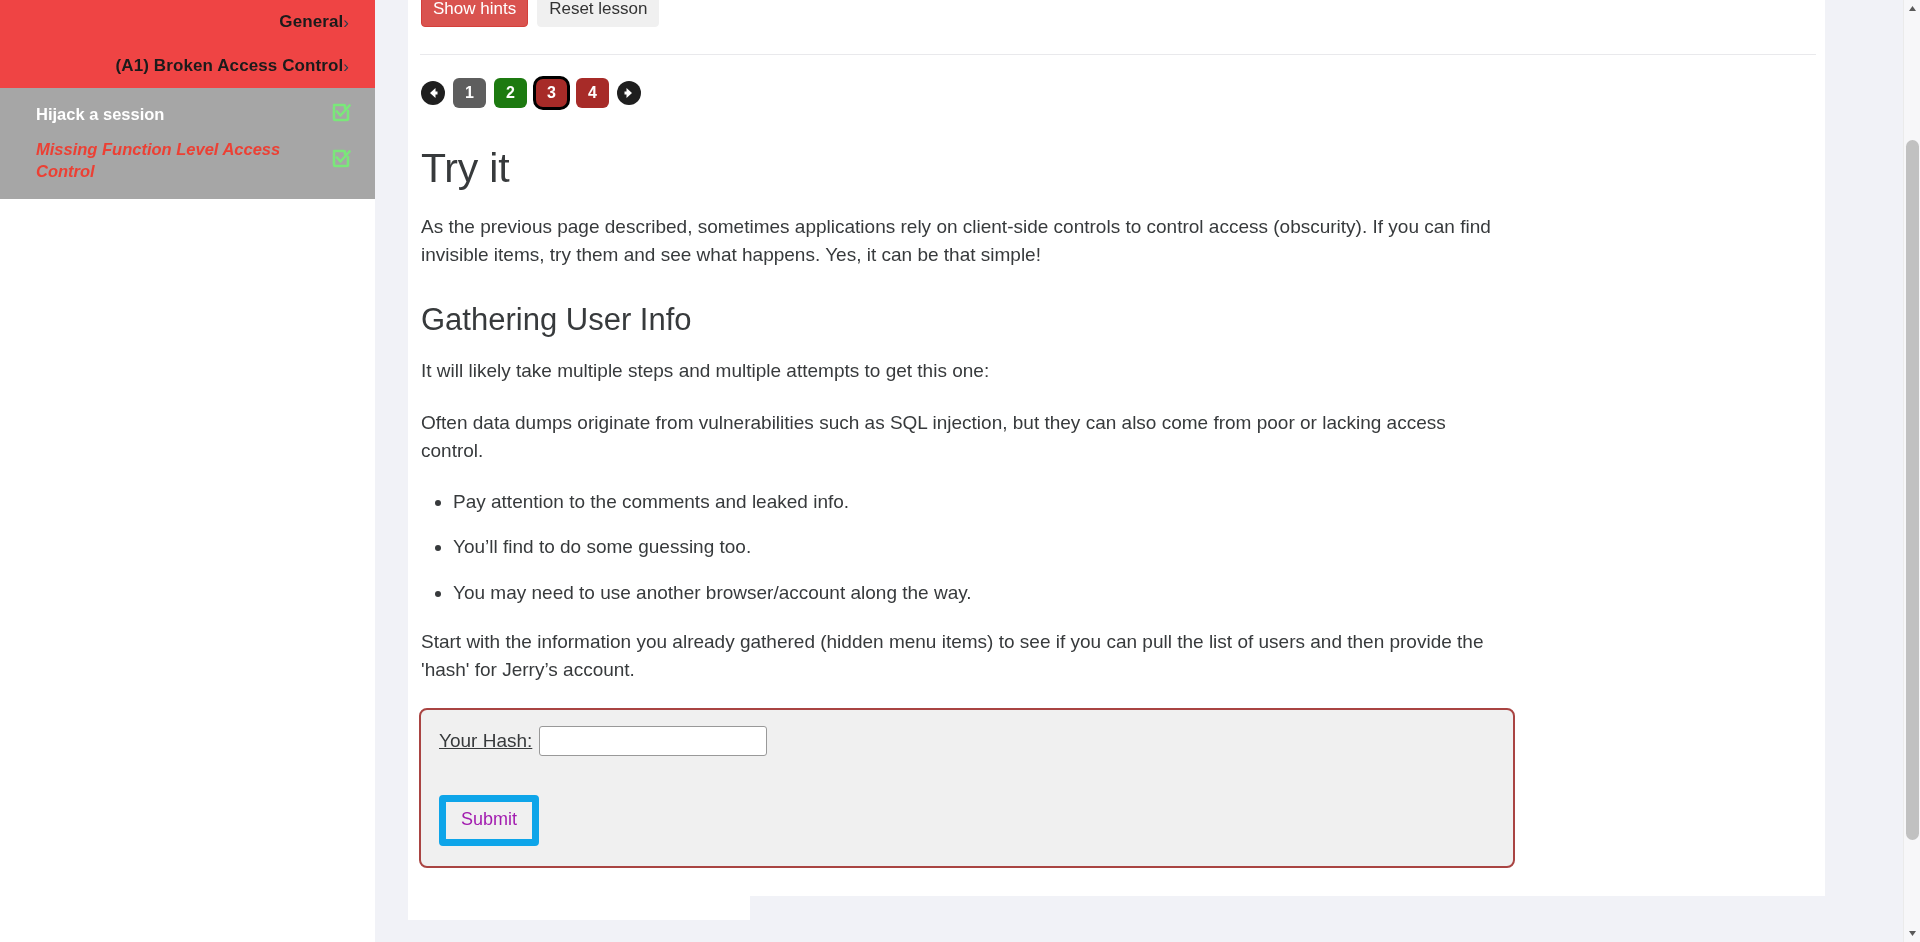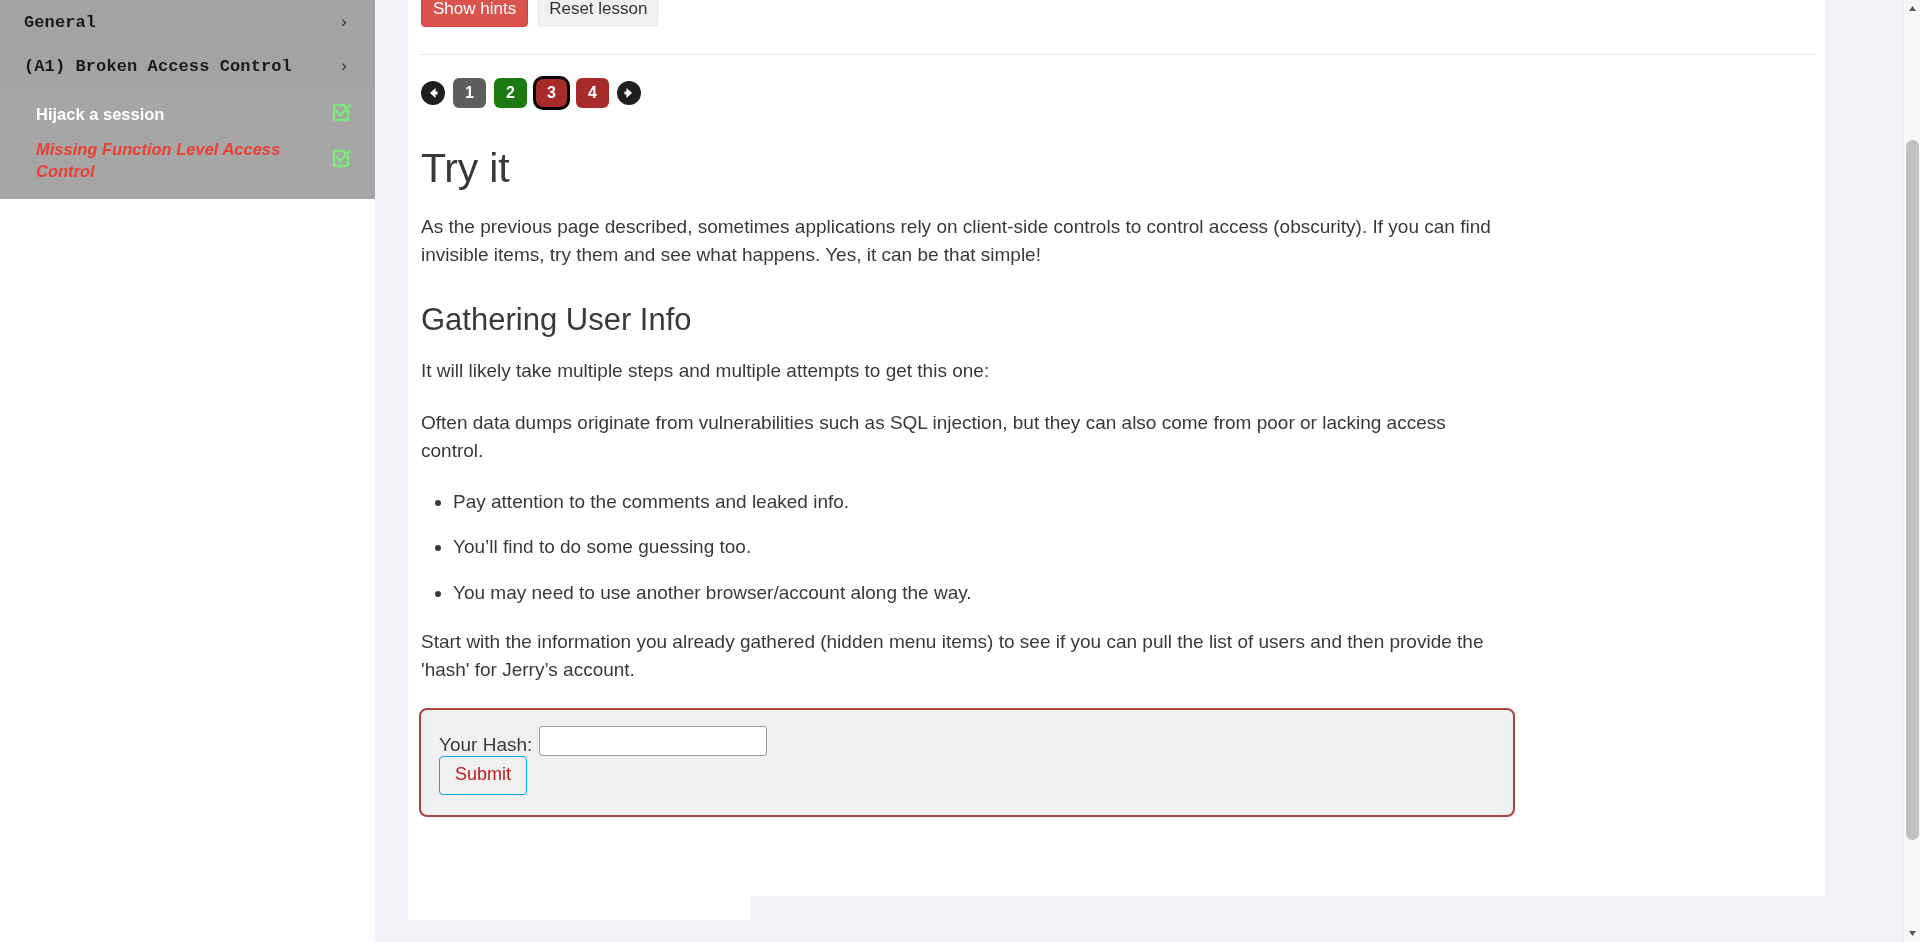--- a/index.html
+++ b/index.html
@@ -23,28 +23,27 @@
   
   .sidebar {
     width: 375px;
     min-width: 375px;
     background: #ffffff;
     padding-top: 0;
     position: relative;
     z-index: 2;
   }
   .nav-group {
-    background: #a3a3a3;
+    background: #ef4444;
     padding: 0 26px 0 24px;
     height: 44px;
     display: flex;
     align-items: center;
-    justify-content: space-between;
-    cursor: pointer;
-    font-family: Liberation Mono, monospace;
+    justify-content: flex-end;
+    cursor: pointer;
   }
   .nav-group-label {
     font-size: 17px;
     font-weight: bold;
     color: #1b1b1b;
     letter-spacing: 0.1px;
   }
   .chev {
     color: #2b3c4e;
     font-size: 17px;
@@ -201,44 +200,46 @@
   .attack-form {
     border: 2px solid #a94442;
     border-radius: 8px;
     background: #f0f0f0;
     margin: 8px 10px 0 -2px;
     padding: 16px 18px 20px 18px;
     max-width: 1096px;
   }
   .form-row {
     display: flex;
-    align-items: flex-end;
+    align-items: center;
     gap: 7px;
+    text-decoration: underline;
   }
   .form-label {
     font-size: 19px;
     color: #373a3c;
   }
   .hash-input {
     width: 228px;
     height: 30px;
     border: 1px solid #999999;
     border-radius: 3px;
     background: #ffffff;
     padding: 3px 6px;
     font-size: 15px;
     font-family: "Liberation Sans", sans-serif;
     outline: none;
   }
   .submit-btn {
+    margin-top: 39px;
     background: #f0f0f0;
-    border: 1px solid #0ea5e9;
+    border: 7px solid #0ea5e9;
     border-radius: 4px;
     font-size: 18px;
-    color: #b91c1c;
+    color: #a21caf;
     padding: 7px 15px 9px 15px;
     cursor: pointer;
     font-family: "Liberation Sans", sans-serif;
   }
 
   
   .scrollbar-track {
     position: absolute;
     top: 0; right: 0;
     width: 17px;

